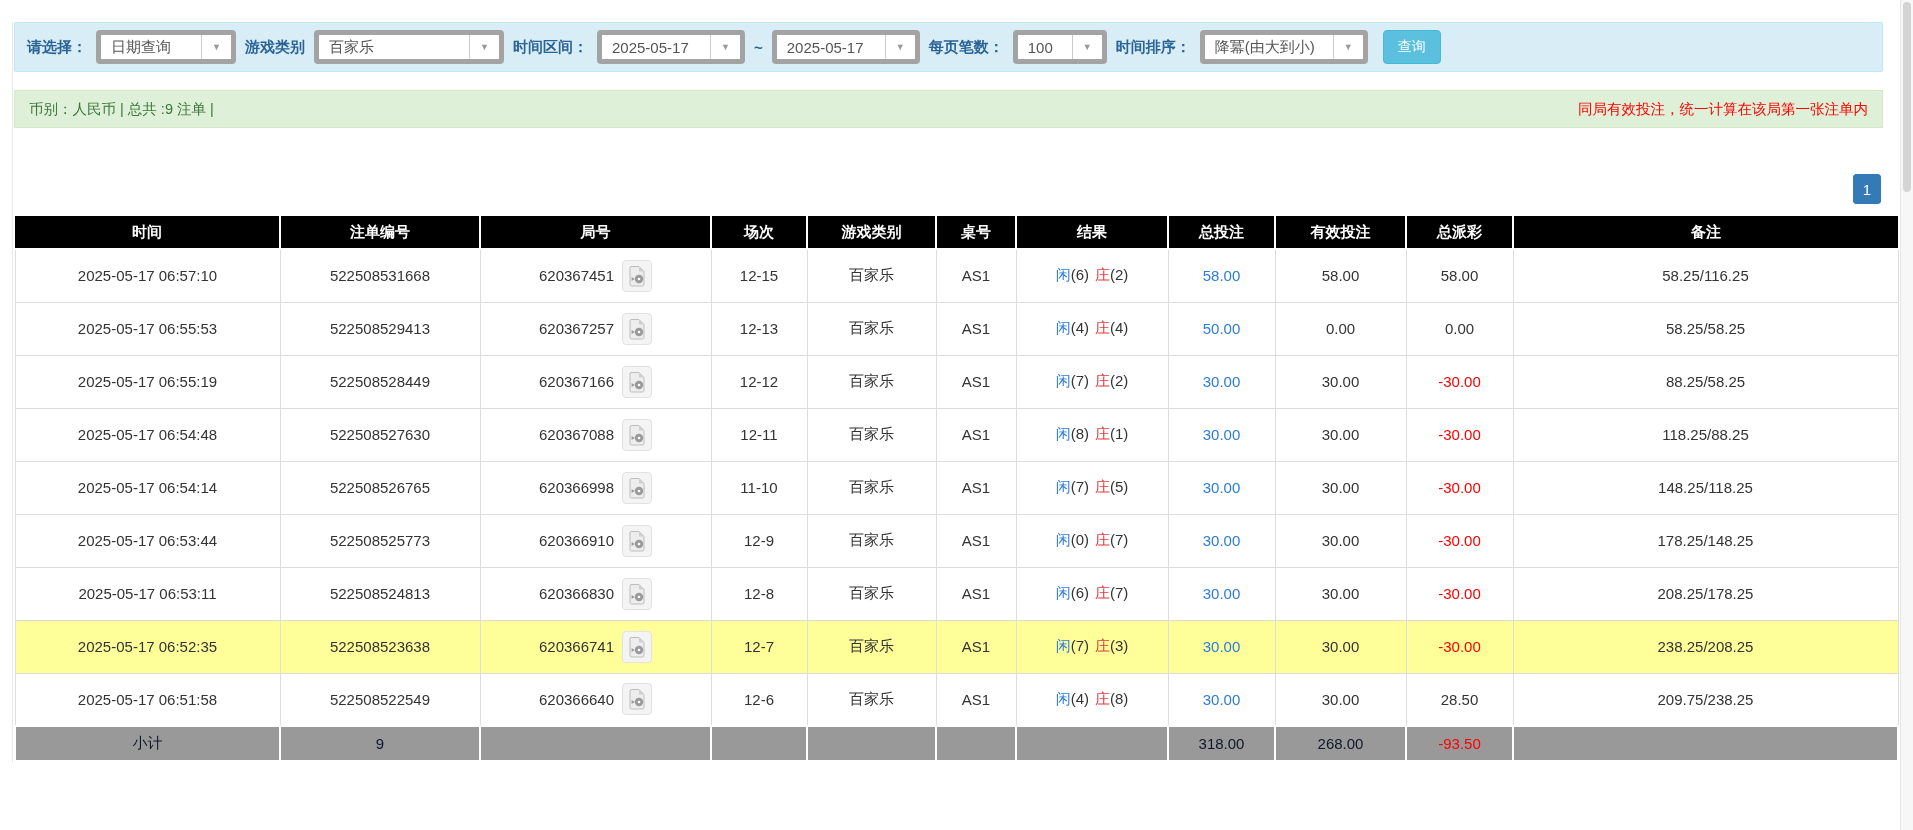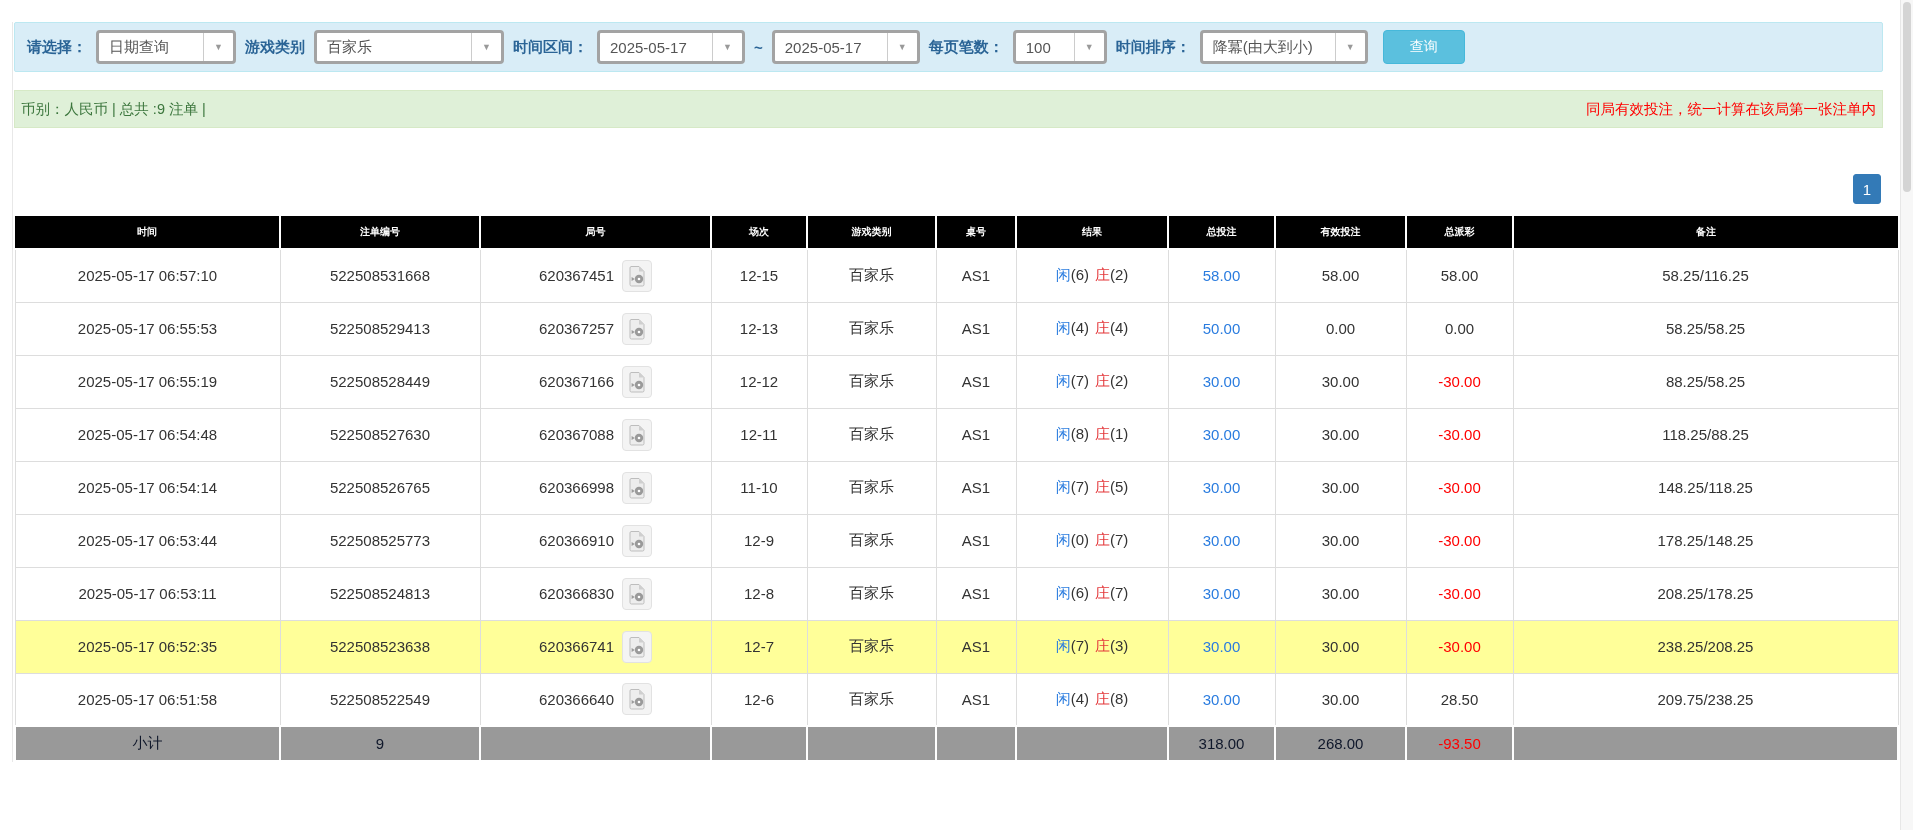--- a/index.html
+++ b/index.html
@@ -8,50 +8,50 @@
   .page { margin:22px 30px 0 12px; border-left:1px solid #e8e8e8; padding-left:1px; }
 
   
   .filter-bar {
     background:#d9edf7; border:1px solid #bce8f1; border-radius:2px;
     height:50px; display:flex; align-items:center; padding:0 12px; gap:9px;margin-top:16px;
   }
   .flabel { color:#2a6496; font-weight:bold; font-size:15px; white-space:nowrap; }
   .tilde  { color:#2a6496; font-weight:bold; font-size:15px; }
   .dropdown {
-    background:#fff; border:3px solid #a3a3a3; border-radius:4px; height:34px;
+    background:#fff; border:5px solid #a3a3a3; border-radius:4px; height:34px;
     display:flex; align-items:stretch; overflow:hidden;
   }
   .dropdown .value { padding:0 10px; font-size:15px; color:#555; flex:1; display:flex; align-items:center; white-space:nowrap; }
   .dropdown .caret-box { width:30px; border-left:1px solid #ccc; display:flex; align-items:center; justify-content:center; color:#999; font-size:9px; }
   .w-query{width:140px}.w-game{width:190px}.w-date{width:148px}.w-size{width:94px}.w-sort{width:168px}
   .search-btn {
     background:#5bc0de; border:1px solid #46b8da; color:#fff; border-radius:4px;
-    font-size:14px; padding:7px 26px; cursor:pointer; margin-left:6px; font-family:inherit;
+    font-size:14px; padding:7px 14px; cursor:pointer; margin-left:6px; font-family:inherit;
   }
 
   
   .green-bar {
     margin-top:18px; background:#dff0d8; border:1px solid #d6e9c6;
-    height:38px; display:flex; align-items:center; justify-content:space-between; padding:0 6px;
+    height:38px; display:flex; align-items:center; justify-content:space-between; padding:0 14px;
   }
   .gb-left  { color:#3c763d; font-size:14.5px; }
   .gb-right { color:#ff0000; font-size:14.5px; }
 
   
   .pagination { display:flex; justify-content:flex-end; margin:46px 2px 12px 0; }
   .page-btn {
     background:#337ab7; border:1px solid #337ab7; color:#fff; min-width:28px; height:30px;
     border-radius:3px; font-size:15px; cursor:pointer; font-family:inherit;
   }
 
   
   table { width:100%; border-collapse:collapse; table-layout:fixed; text-align:center; font-size:15px; }
   thead th {
-    background:#000; color:#fff; font-weight:bold; height:33px; font-size:10px;
+    background:#000; color:#fff; font-weight:bold; height:33px; font-size:15px;
     border-right:2px solid #fff; border-bottom:2px solid #fff;
   }
   thead th:last-child { border-right:none; }
   tbody.data td {
     background:#fff; height:53px; border:1px solid #ddd; color:#333; word-wrap:break-word;
   }
   tbody.data tr.highlight td { background:#ffff99; }
   .round-cell .round-wrap { display:inline-flex; align-items:center; gap:8px; }
   .video-btn {
     width:30px; height:32px; background:#f4f4f4; border:1px solid #e2e2e2; border-radius:4px;

